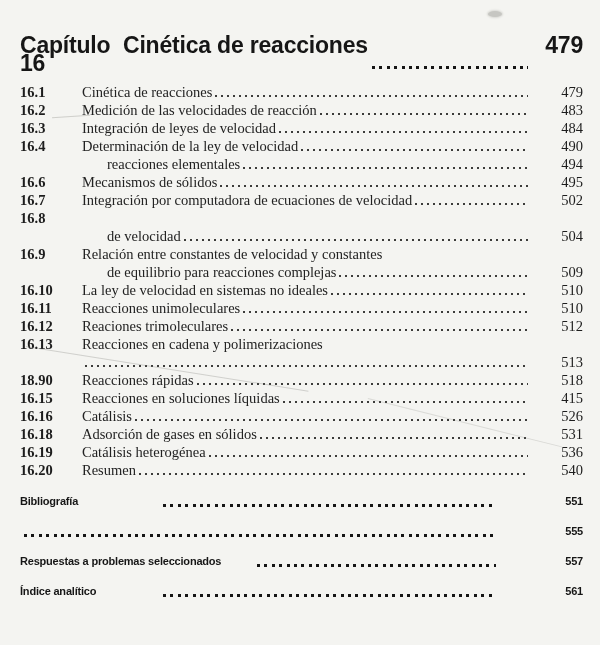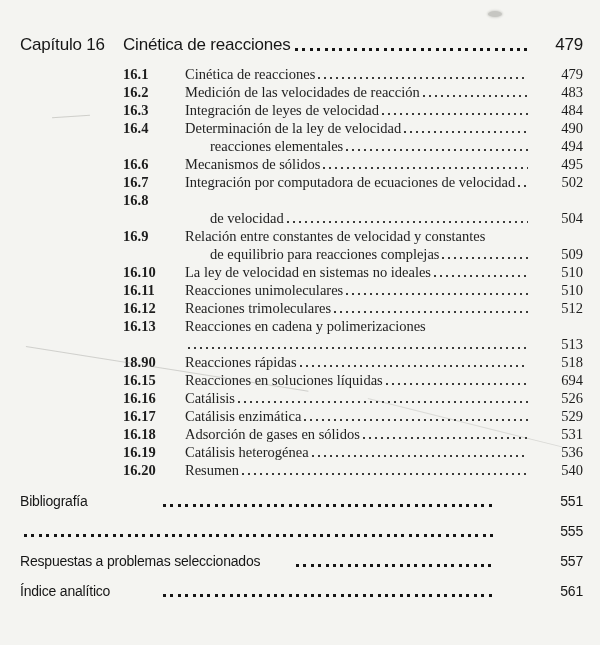--- a/index.html
+++ b/index.html
@@ -15,22 +15,22 @@
     overflow: hidden;
     box-sizing: border-box;
     padding: 36px 17px 0 20px;
     color: #222;
   }
   
   .chapter-row {
     display: flex;
     align-items: baseline;
     font-family: "Liberation Sans", sans-serif;
-    font-weight: normal;
-    font-size: 17px;
+    font-weight: bold;
+    font-size: 23px;
     line-height: 18px;
     color: #161616;
     letter-spacing: -0.2px;
     margin-bottom: 11px;
   }
   .chapter-label { width: 103px; flex: none; }
   .chapter-title { white-space: nowrap; }
   
   .leader {
     flex: 1 1 auto;
@@ -43,43 +43,42 @@
   .leader.bold {
     height: 3px;
     margin: 0 9px 3px 4px;
     background-image: repeating-linear-gradient(to right, #151515 0 2.9px, transparent 2.9px 7.4px);
   }
   
   .sections { font-size: 14.5px; line-height: 18px; }
   .sec-row {
     display: flex;
     align-items: center;
-    margin-left: 103px;
     white-space: nowrap;
   }
   .sec-num {
     width: 62px; flex: none;
     font-weight: bold;
     color: #1d1d1d;
   }
   .sec-text { flex: none; }
   .sec-text.cont { margin-left: 25px; }
   .sec-page {
     width: 46px; flex: none;
     text-align: right;
     color: #1d1d1d;
   }
   
   .backmatter { margin-top: 13px; }
   .bm-row {
     display: flex;
     align-items: baseline;
     font-family: "Liberation Sans", sans-serif;
-    font-weight: normal;
-    font-size: 14px;
+    font-weight: bold;
+    font-size: 11px;
     line-height: 18px;
     letter-spacing: -0.2px;
     color: #161616;
     margin-bottom: 12px;
     white-space: nowrap;
     gap: 32px;
   }
   .bm-title { min-width: 107px; flex: none; }
   .bm-page, .chapter-page {
     width: 46px; flex: none;
@@ -215,33 +214,27 @@
       <div class="sec-row">
         <span class="sec-num">18.90</span>
         <span class="sec-text">Reacciones rápidas</span>
         <span class="leader"></span>
         <span class="sec-page">518</span>
       </div>
       <div class="sec-row">
         <span class="sec-num">16.15</span>
         <span class="sec-text">Reacciones en soluciones líquidas</span>
         <span class="leader"></span>
-        <span class="sec-page">694</span>
+        <span class="sec-page">415</span>
       </div>
       <div class="sec-row">
         <span class="sec-num">16.16</span>
         <span class="sec-text">Catálisis</span>
         <span class="leader"></span>
         <span class="sec-page">526</span>
-      </div>
-      <div class="sec-row">
-        <span class="sec-num">16.17</span>
-        <span class="sec-text">Catálisis enzimática</span>
-        <span class="leader"></span>
-        <span class="sec-page">529</span>
       </div>
       <div class="sec-row">
         <span class="sec-num">16.18</span>
         <span class="sec-text">Adsorción de gases en sólidos</span>
         <span class="leader"></span>
         <span class="sec-page">531</span>
       </div>
       <div class="sec-row">
         <span class="sec-num">16.19</span>
         <span class="sec-text">Catálisis heterogénea</span>

